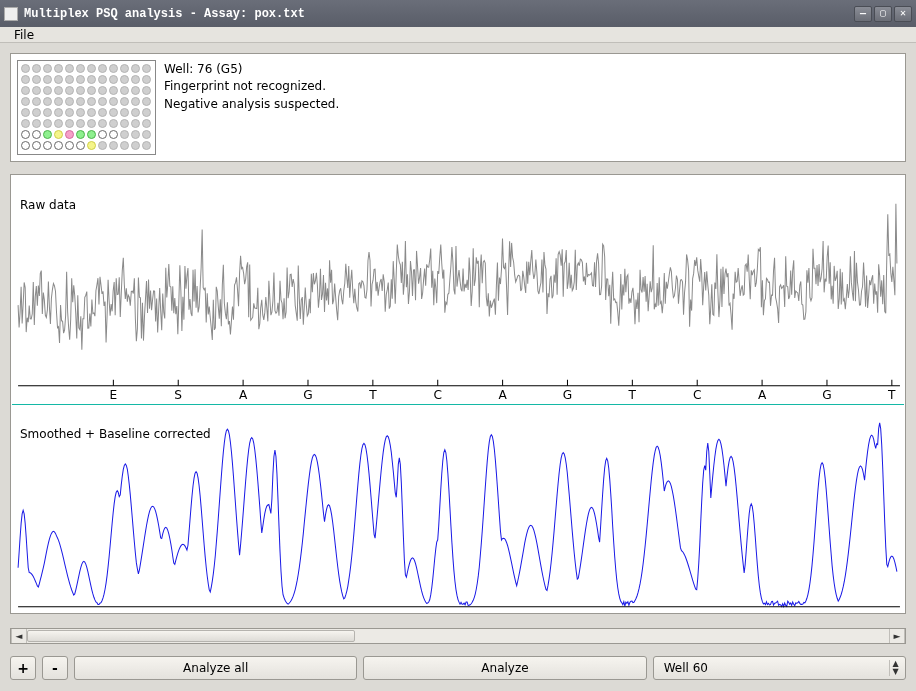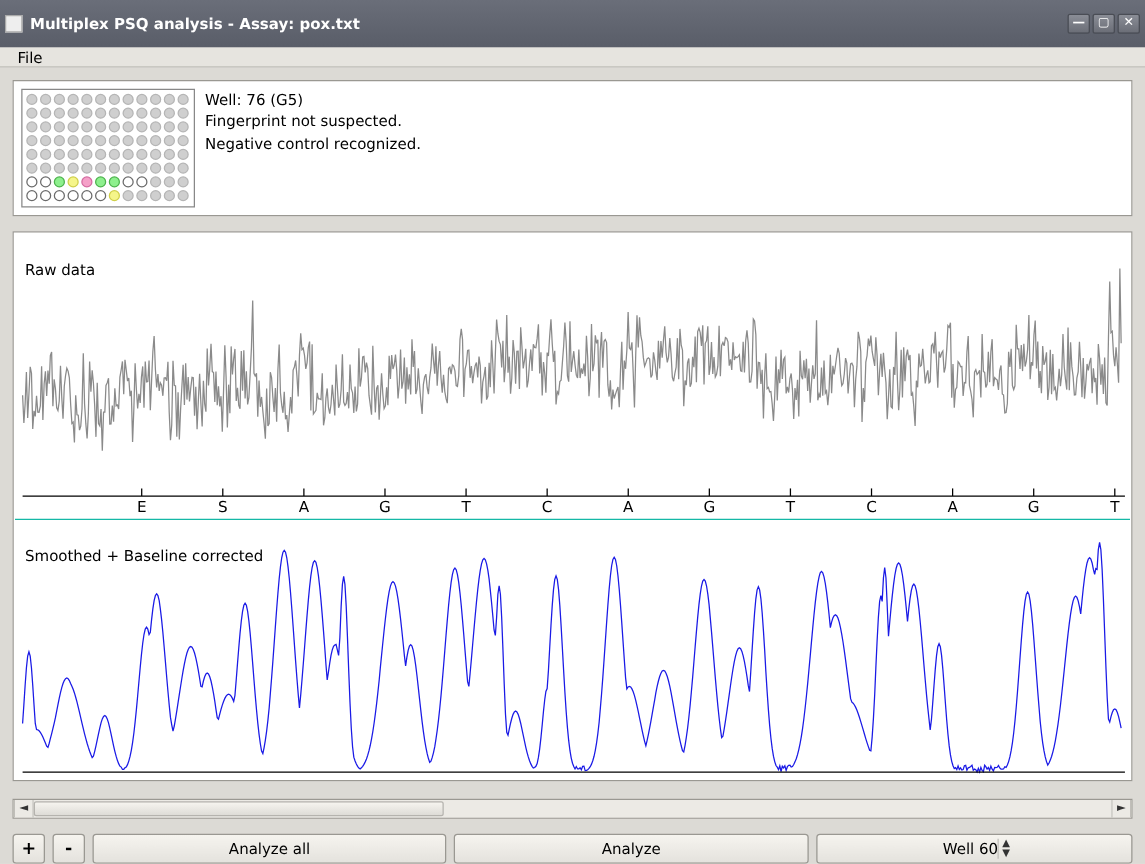--- a/index.html
+++ b/index.html
@@ -5,27 +5,28 @@
   * { box-sizing: border-box; }
   html, body {
     margin: 0; padding: 0;
     font-family: "DejaVu Sans", "Liberation Sans", Arial, sans-serif;
     font-size: 12px;
     background: #dcdad5;
     color: #000;
     height: 100%;
   }
   .titlebar {
-    height: 38px;
+    height: 27px;
     background: linear-gradient(to bottom, #6a6e79, #595d68);
     color: #fff;
     display: flex; align-items: center;
     padding: 0 4px;
     font-weight: bold;
     font-size: 12px;
+    font-family: Liberation Mono, monospace;
   }
   .titlebar .app-icon {
     width: 14px; height: 14px;
     background: #eee;
     border: 1px solid #aaa;
     margin-right: 6px;
   }
   .titlebar .title-text { flex: 1; }
   .titlebar .win-btn {
     width: 18px; height: 16px;
@@ -133,21 +134,21 @@
     border: 1px solid #9a9892;
     border-radius: 3px;
     height: 24px;
     display:flex; align-items:center; justify-content:center;
     padding: 0 22px;
     cursor: default;
   }
   .btn.sq { width:26px; padding:0; font-size:14px; font-weight:bold; }
   .btn.wide { flex:1; }
   .spin {
-    flex:1; padding:0 4px 0 10px;
+    flex:1; justify-content:space-between; padding:0 4px 0 10px;
   }
   .spin .spin-arrows {
     display:flex; flex-direction:column; line-height:7px; font-size:8px; color:#333;
   }
   .spin .spin-arrows span {
     display:block; height:8px; width:12px; text-align:center;
     border-left:1px solid #c0beb9;
   }
 </style>
 </head>
@@ -263,22 +264,22 @@
           <div class="well lit-ylw"></div>
           <div class="well"></div>
           <div class="well"></div>
           <div class="well"></div>
           <div class="well"></div>
           <div class="well"></div>
         </div>
     </div>
     <div class="info-text">
       <div>Well: 76 (G5)</div>
-      <div>Fingerprint not suspected.</div>
-      <div>Negative control recognized.</div>
+      <div>Fingerprint not recognized.</div>
+      <div>Negative analysis suspected.</div>
     </div>
   </div>
 
   <div class="panel charts-panel">
     <div class="chart-block">
       <div class="chart-title">Raw data</div>
       <svg class="chart-svg" id="chart-raw" viewBox="0 0 880 225" preserveAspectRatio="none">
           <path d="M6.0 127.4 L7.0 149.4 L8.0 134.3 L9.0 109.2 L10.0 145.4 L11.0 126.3 L12.0 105.0 L13.0 110.1 L14.0 154.0 L15.0 139.8 L16.0 144.2 L17.0 127.9 L18.0 140.9 L19.0 141.0 L20.0 135.9 L21.0 104.5 L22.0 147.0 L23.0 118.6 L24.0 108.6 L25.0 128.1 L26.0 108.0 L27.0 118.3 L27.9 96.2 L28.9 93.3 L29.9 136.1 L30.9 114.9 L31.9 122.2 L32.9 137.4 L33.9 139.5 L34.9 132.2 L35.9 104.2 L36.9 129.1 L37.9 146.0 L38.9 120.4 L39.9 111.9 L40.9 106.1 L41.9 108.4 L42.9 113.7 L43.9 134.1 L44.9 149.8 L45.9 148.7 L46.9 164.8 L47.9 127.4 L48.9 142.9 L49.9 143.2 L50.9 155.0 L51.9 151.9 L52.9 137.9 L53.9 94.4 L54.9 134.2 L55.9 149.9 L56.9 161.5 L57.9 141.6 L58.9 100.9 L59.9 124.6 L60.9 107.8 L61.9 118.0 L62.9 135.8 L63.9 160.3 L64.9 117.6 L65.9 149.9 L66.9 151.6 L67.9 138.3 L68.9 171.3 L69.9 140.8 L70.9 140.8 L71.8 119.7 L72.8 117.6 L73.8 114.0 L74.8 150.1 L75.8 150.0 L76.8 135.6 L77.8 148.4 L78.8 121.9 L79.8 135.8 L80.8 135.1 L81.8 138.3 L82.8 113.2 L83.8 107.4 L84.8 100.8 L85.8 126.7 L86.8 99.5 L87.8 107.5 L88.8 116.3 L89.8 113.8 L90.8 128.2 L91.8 123.9 L92.8 164.3 L93.8 138.2 L94.8 102.3 L95.8 123.0 L96.8 137.9 L97.8 126.3 L98.8 133.5 L99.8 113.2 L100.8 104.7 L101.8 137.4 L102.8 100.9 L103.8 116.9 L104.8 116.6 L105.8 100.0 L106.8 139.2 L107.8 115.8 L108.8 93.1 L109.8 80.7 L110.8 107.0 L111.8 121.3 L112.8 110.8 L113.8 124.1 L114.7 117.6 L115.7 119.5 L116.7 127.9 L117.7 113.9 L118.7 113.6 L119.7 116.0 L120.7 101.0 L121.7 140.6 L122.7 163.0 L123.7 150.7 L124.7 100.2 L125.7 119.6 L126.7 120.1 L127.7 160.3 L128.7 125.1 L129.7 162.4 L130.7 138.5 L131.7 120.9 L132.7 103.5 L133.7 135.1 L134.7 102.2 L135.7 130.9 L136.7 113.0 L137.7 132.4 L138.7 121.8 L139.7 113.4 L140.7 113.7 L141.7 143.6 L142.7 120.8 L143.7 154.3 L144.7 131.7 L145.7 110.5 L146.7 133.5 L147.7 152.1 L148.7 116.0 L149.7 134.4 L150.7 140.5 L151.7 90.5 L152.7 119.8 L153.7 106.5 L154.7 86.9 L155.7 108.8 L156.7 109.5 L157.7 132.8 L158.6 108.8 L159.6 135.3 L160.6 120.3 L161.6 136.3 L162.6 128.2 L163.6 156.2 L164.6 123.9 L165.6 88.1 L166.6 113.3 L167.6 152.9 L168.6 119.1 L169.6 141.7 L170.6 88.9 L171.6 111.1 L172.6 98.8 L173.6 90.9 L174.6 132.0 L175.6 121.5 L176.6 135.4 L177.6 138.2 L178.6 92.6 L179.6 123.8 L180.6 91.9 L181.6 130.0 L182.6 108.6 L183.6 134.7 L184.6 129.1 L185.6 110.4 L186.6 90.0 L187.6 52.7 L188.6 110.2 L189.6 112.3 L190.6 110.1 L191.6 144.5 L192.6 115.8 L193.6 136.6 L194.6 128.8 L195.6 139.8 L196.6 150.0 L197.6 161.7 L198.6 122.2 L199.6 151.8 L200.6 149.8 L201.5 109.3 L202.5 113.5 L203.5 128.9 L204.5 140.7 L205.5 121.7 L206.5 148.3 L207.5 107.2 L208.5 87.5 L209.5 125.5 L210.5 135.3 L211.5 141.3 L212.5 124.7 L213.5 146.4 L214.5 143.1 L215.5 156.4 L216.5 142.7 L217.5 128.8 L218.5 141.8 L219.5 107.6 L220.5 105.2 L221.5 100.0 L222.5 112.2 L223.5 128.4 L224.5 96.2 L225.5 78.6 L226.5 91.5 L227.5 90.3 L228.5 96.0 L229.5 106.7 L230.5 101.9 L231.5 89.7 L232.5 85.1 L233.5 139.4 L234.5 87.3 L235.5 142.3 L236.5 140.9 L237.5 139.3 L238.5 125.6 L239.5 130.3 L240.5 130.4 L241.5 130.8 L242.5 110.2 L243.5 151.2 L244.5 145.4 L245.4 129.7 L246.4 122.1 L247.4 137.1 L248.4 142.0 L249.4 134.8 L250.4 119.3 L251.4 130.4 L252.4 143.4 L253.4 103.3 L254.4 120.8 L255.4 137.3 L256.4 134.4 L257.4 123.2 L258.4 95.1 L259.4 132.8 L260.4 135.4 L261.4 133.9 L262.4 125.0 L263.4 137.8 L264.4 103.3 L265.4 122.3 L266.4 125.5 L267.4 141.4 L268.4 120.6 L269.4 140.2 L270.4 134.4 L271.4 90.4 L272.4 120.6 L273.4 114.2 L274.4 97.3 L275.4 96.9 L276.4 109.5 L277.4 101.7 L278.4 106.5 L279.4 127.6 L280.4 135.0 L281.4 142.8 L282.4 88.4 L283.4 119.8 L284.4 141.0 L285.4 122.1 L286.4 119.5 L287.4 146.7 L288.3 130.0 L289.3 110.1 L290.3 126.5 L291.3 138.0 L292.3 135.9 L293.3 121.1 L294.3 135.3 L295.3 96.4 L296.3 114.6 L297.3 95.7 L298.3 106.8 L299.3 103.6 L300.3 95.4 L301.3 108.0 L302.3 130.0 L303.3 118.8 L304.3 91.4 L305.3 122.3 L306.3 116.7 L307.3 97.6 L308.3 134.2 L309.3 105.3 L310.3 122.8 L311.3 110.9 L312.3 126.9 L313.3 83.2 L314.3 105.2 L315.3 92.6 L316.3 126.5 L317.3 122.6 L318.3 106.2 L319.3 119.6 L320.3 132.3 L321.3 142.3 L322.3 119.0 L323.3 113.1 L324.3 110.8 L325.3 121.5 L326.3 126.6 L327.3 113.3 L328.3 105.9 L329.3 86.6 L330.3 100.1 L331.3 110.4 L332.2 88.9 L333.2 120.0 L334.2 103.8 L335.2 92.5 L336.2 113.4 L337.2 125.4 L338.2 111.3 L339.2 124.4 L340.2 130.2 L341.2 133.7 L342.2 106.3 L343.2 105.2 L344.2 110.9 L345.2 103.4 L346.2 104.4 L347.2 108.2 L348.2 119.9 L349.2 120.5 L350.2 112.3 L351.2 83.3 L352.2 75.1 L353.2 83.4 L354.2 128.8 L355.2 106.9 L356.2 102.8 L357.2 92.1 L358.2 91.8 L359.2 113.7 L360.2 104.5 L361.2 118.0 L362.2 109.8 L363.2 104.1 L364.2 101.6 L365.2 113.4 L366.2 97.0 L367.2 104.1 L368.2 133.9 L369.2 117.1 L370.2 112.1 L371.2 105.1 L372.2 130.9 L373.2 128.3 L374.2 101.9 L375.1 121.1 L376.1 84.0 L377.1 102.6 L378.1 126.1 L379.1 95.3 L380.1 67.7 L381.1 78.7 L382.1 85.0 L383.1 87.5 L384.1 105.5 L385.1 84.5 L386.1 117.2 L387.1 104.3 L388.1 64.2 L389.1 109.7 L390.1 97.0 L391.1 126.3 L392.1 113.9 L393.1 83.9 L394.1 94.3 L395.1 118.3 L396.1 92.7 L397.1 92.6 L398.1 122.6 L399.1 73.9 L400.1 89.1 L401.1 106.3 L402.1 100.0 L403.1 90.8 L404.1 121.3 L405.1 115.7 L406.1 102.0 L407.1 91.3 L408.1 108.3 L409.1 87.2 L410.1 89.8 L411.1 90.0 L412.1 82.6 L413.1 71.5 L414.1 110.3 L415.1 93.6 L416.1 127.6 L417.1 101.2 L418.1 110.5 L419.0 125.4 L420.0 93.8 L421.0 96.5 L422.0 80.5 L423.0 67.6 L424.0 86.6 L425.0 101.2 L426.0 92.4 L427.0 134.8 L428.0 124.7 L429.0 126.4 L430.0 116.7 L431.0 115.6 L432.0 101.9 L433.0 88.8 L434.0 70.1 L435.0 85.4 L436.0 112.2 L437.0 116.8 L438.0 69.0 L439.0 109.1 L440.0 100.4 L441.0 92.7 L442.0 103.4 L443.0 111.6 L444.0 113.8 L445.0 91.3 L446.0 113.9 L447.0 106.3 L448.0 110.5 L449.0 102.5 L450.0 112.5 L451.0 80.5 L452.0 98.0 L453.0 128.3 L454.0 113.9 L455.0 71.2 L456.0 108.5 L457.0 102.6 L458.0 80.2 L459.0 86.5 L460.0 83.7 L461.0 129.4 L461.9 92.6 L462.9 77.5 L463.9 105.7 L464.9 84.9 L465.9 83.5 L466.9 85.9 L467.9 119.3 L468.9 128.5 L469.9 115.7 L470.9 138.6 L471.9 122.9 L472.9 130.0 L473.9 126.8 L474.9 123.6 L475.9 121.0 L476.9 136.9 L477.9 107.4 L478.9 85.3 L479.9 123.1 L480.9 100.1 L481.9 106.6 L482.9 91.9 L483.9 61.8 L484.9 90.1 L485.9 91.3 L486.9 85.7 L487.9 109.5 L488.9 137.2 L489.9 95.6 L490.9 64.3 L491.9 89.8 L492.9 66.0 L493.9 80.3 L494.9 85.1 L495.9 97.6 L496.9 104.5 L497.9 101.9 L498.9 98.7 L499.9 97.9 L500.9 98.9 L501.9 113.5 L502.9 111.3 L503.9 93.6 L504.9 99.8 L505.8 108.3 L506.8 115.4 L507.8 84.4 L508.8 106.4 L509.8 84.6 L510.8 97.9 L511.8 83.8 L512.8 73.0 L513.8 93.5 L514.8 101.5 L515.8 97.4 L516.8 82.4 L517.8 95.0 L518.8 113.3 L519.8 116.4 L520.8 110.2 L521.8 105.3 L522.8 82.4 L523.8 114.8 L524.8 75.1 L525.8 88.0 L526.8 91.8 L527.8 136.1 L528.8 115.8 L529.8 119.5 L530.8 101.8 L531.8 98.5 L532.8 120.7 L533.8 118.0 L534.8 97.2 L535.8 105.3 L536.8 81.1 L537.8 117.1 L538.8 77.2 L539.8 74.6 L540.8 78.0 L541.8 88.6 L542.8 72.2 L543.8 119.0 L544.8 86.5 L545.8 84.4 L546.8 73.1 L547.8 111.4 L548.7 105.1 L549.7 85.5 L550.7 110.6 L551.7 97.4 L552.7 113.1 L553.7 111.0 L554.7 104.5 L555.7 72.7 L556.7 112.4 L557.7 88.1 L558.7 85.8 L559.7 88.5 L560.7 81.9 L561.7 82.6 L562.7 85.3 L563.7 104.1 L564.7 99.1 L565.7 107.5 L566.7 85.7 L567.7 99.7 L568.7 97.1 L569.7 97.8 L570.7 97.0 L571.7 95.6 L572.7 108.2 L573.7 108.6 L574.7 85.2 L575.7 109.4 L576.7 84.3 L577.7 76.3 L578.7 86.4 L579.7 117.0 L580.7 116.9 L581.7 108.5 L582.7 67.3 L583.7 68.9 L584.7 79.6 L585.7 122.3 L586.7 101.5 L587.7 101.8 L588.7 118.5 L589.7 107.3 L590.7 145.8 L591.7 111.5 L592.6 94.4 L593.6 122.2 L594.6 121.3 L595.6 124.8 L596.6 124.5 L597.6 134.3 L598.6 147.7 L599.6 128.5 L600.6 96.8 L601.6 131.6 L602.6 107.0 L603.6 117.9 L604.6 91.5 L605.6 114.6 L606.6 99.2 L607.6 97.5 L608.6 126.0 L609.6 120.8 L610.6 125.3 L611.6 114.3 L612.6 110.3 L613.6 123.2 L614.6 146.2 L615.6 121.8 L616.6 131.2 L617.6 115.3 L618.6 144.2 L619.6 92.4 L620.6 112.2 L621.6 114.9 L622.6 99.8 L623.6 114.1 L624.6 98.7 L625.6 124.1 L626.6 106.4 L627.6 133.4 L628.6 118.1 L629.6 103.9 L630.6 114.6 L631.6 110.7 L632.6 68.3 L633.6 131.5 L634.6 126.5 L635.5 129.3 L636.5 105.6 L637.5 127.9 L638.5 100.0 L639.5 125.8 L640.5 124.0 L641.5 135.3 L642.5 123.8 L643.5 95.6 L644.5 125.9 L645.5 104.3 L646.5 111.1 L647.5 104.3 L648.5 96.7 L649.5 90.1 L650.5 94.4 L651.5 110.8 L652.5 119.9 L653.5 118.3 L654.5 110.7 L655.5 98.2 L656.5 102.1 L657.5 126.1 L658.5 113.5 L659.5 102.7 L660.5 102.2 L661.5 104.5 L662.5 136.9 L663.5 115.0 L664.5 104.5 L665.5 77.4 L666.5 82.8 L667.5 93.0 L668.5 148.6 L669.5 121.8 L670.5 132.8 L671.5 101.3 L672.5 96.1 L673.5 82.8 L674.5 88.7 L675.5 80.3 L676.5 92.9 L677.5 98.7 L678.5 104.3 L679.4 81.8 L680.4 96.3 L681.4 127.5 L682.4 108.5 L683.4 94.7 L684.4 113.0 L685.4 93.9 L686.4 106.9 L687.4 117.5 L688.4 146.3 L689.4 129.1 L690.4 106.9 L691.4 136.5 L692.4 137.5 L693.4 105.1 L694.4 111.5 L695.4 77.3 L696.4 114.7 L697.4 139.2 L698.4 122.9 L699.4 91.5 L700.4 129.3 L701.4 89.6 L702.4 116.4 L703.4 96.5 L704.4 91.4 L705.4 99.8 L706.4 95.7 L707.4 127.8 L708.4 125.8 L709.4 136.9 L710.4 151.7 L711.4 116.0 L712.4 121.2 L713.4 94.6 L714.4 104.7 L715.4 103.8 L716.4 90.9 L717.4 104.2 L718.4 118.2 L719.4 111.5 L720.4 107.8 L721.4 117.6 L722.3 116.7 L723.3 88.3 L724.3 86.9 L725.3 94.4 L726.3 77.4 L727.3 101.1 L728.3 121.6 L729.3 93.0 L730.3 97.7 L731.3 94.1 L732.3 92.5 L733.3 109.5 L734.3 105.2 L735.3 92.1 L736.3 72.5 L737.3 73.9 L738.3 70.2 L739.3 129.5 L740.3 102.9 L741.3 137.3 L742.3 122.8 L743.3 121.3 L744.3 101.0 L745.3 102.2 L746.3 104.9 L747.3 104.7 L748.3 128.1 L749.3 117.5 L750.3 117.7 L751.3 93.2 L752.3 80.7 L753.3 119.7 L754.3 124.5 L755.3 130.8 L756.3 144.9 L757.3 109.2 L758.3 107.3 L759.3 111.0 L760.3 109.8 L761.3 107.7 L762.3 129.2 L763.3 79.2 L764.3 108.7 L765.3 109.4 L766.2 121.4 L767.2 118.8 L768.2 93.2 L769.2 117.1 L770.2 92.9 L771.2 83.2 L772.2 120.3 L773.2 113.5 L774.2 114.6 L775.2 115.4 L776.2 123.3 L777.2 107.9 L778.2 104.0 L779.2 126.5 L780.2 127.3 L781.2 141.4 L782.2 141.1 L783.2 134.0 L784.2 93.1 L785.2 105.2 L786.2 90.8 L787.2 119.8 L788.2 123.1 L789.2 120.0 L790.2 71.9 L791.2 90.9 L792.2 90.9 L793.2 106.8 L794.2 87.9 L795.2 108.4 L796.2 86.9 L797.2 104.8 L798.2 100.6 L799.2 91.3 L800.2 64.2 L801.2 114.8 L802.2 101.3 L803.2 104.1 L804.2 79.9 L805.2 68.5 L806.2 106.4 L807.2 85.1 L808.2 121.7 L809.1 108.4 L810.1 125.9 L811.1 88.7 L812.1 103.5 L813.1 100.6 L814.1 93.5 L815.1 131.2 L816.1 121.4 L817.1 91.6 L818.1 126.7 L819.1 95.0 L820.1 123.0 L821.1 121.3 L822.1 131.5 L823.1 119.7 L824.1 106.5 L825.1 120.3 L826.1 111.3 L827.1 79.1 L828.1 105.2 L829.1 115.1 L830.1 123.0 L831.1 74.0 L832.1 123.5 L833.1 85.6 L834.1 104.7 L835.1 112.7 L836.1 127.3 L837.1 127.1 L838.1 113.7 L839.1 109.0 L840.1 85.3 L841.1 104.3 L842.1 129.0 L843.1 98.1 L844.1 130.2 L845.1 118.1 L846.1 102.8 L847.1 107.8 L848.1 101.7 L849.1 97.9 L850.1 125.9 L851.1 106.2 L852.1 117.1 L853.0 113.8 L854.0 134.9 L855.0 87.0 L856.0 98.4 L857.0 119.1 L858.0 103.0 L859.0 126.4 L860.0 97.6 L861.0 133.5 L862.0 135.5 L863.0 82.4 L864.0 37.7 L865.0 78.0 L866.0 76.9 L867.0 95.8 L868.0 104.6 L869.0 89.6 L870.0 102.2 L871.0 117.6 L872.0 27.5 L873.0 86.4 " fill="none" stroke="#8a8a8a" stroke-width="1"></path>
           <line class="axis-line" x1="6" y1="207" x2="876" y2="207"></line>
           <line class="axis-line" x1="100" y1="207" x2="100" y2="201"></line>

